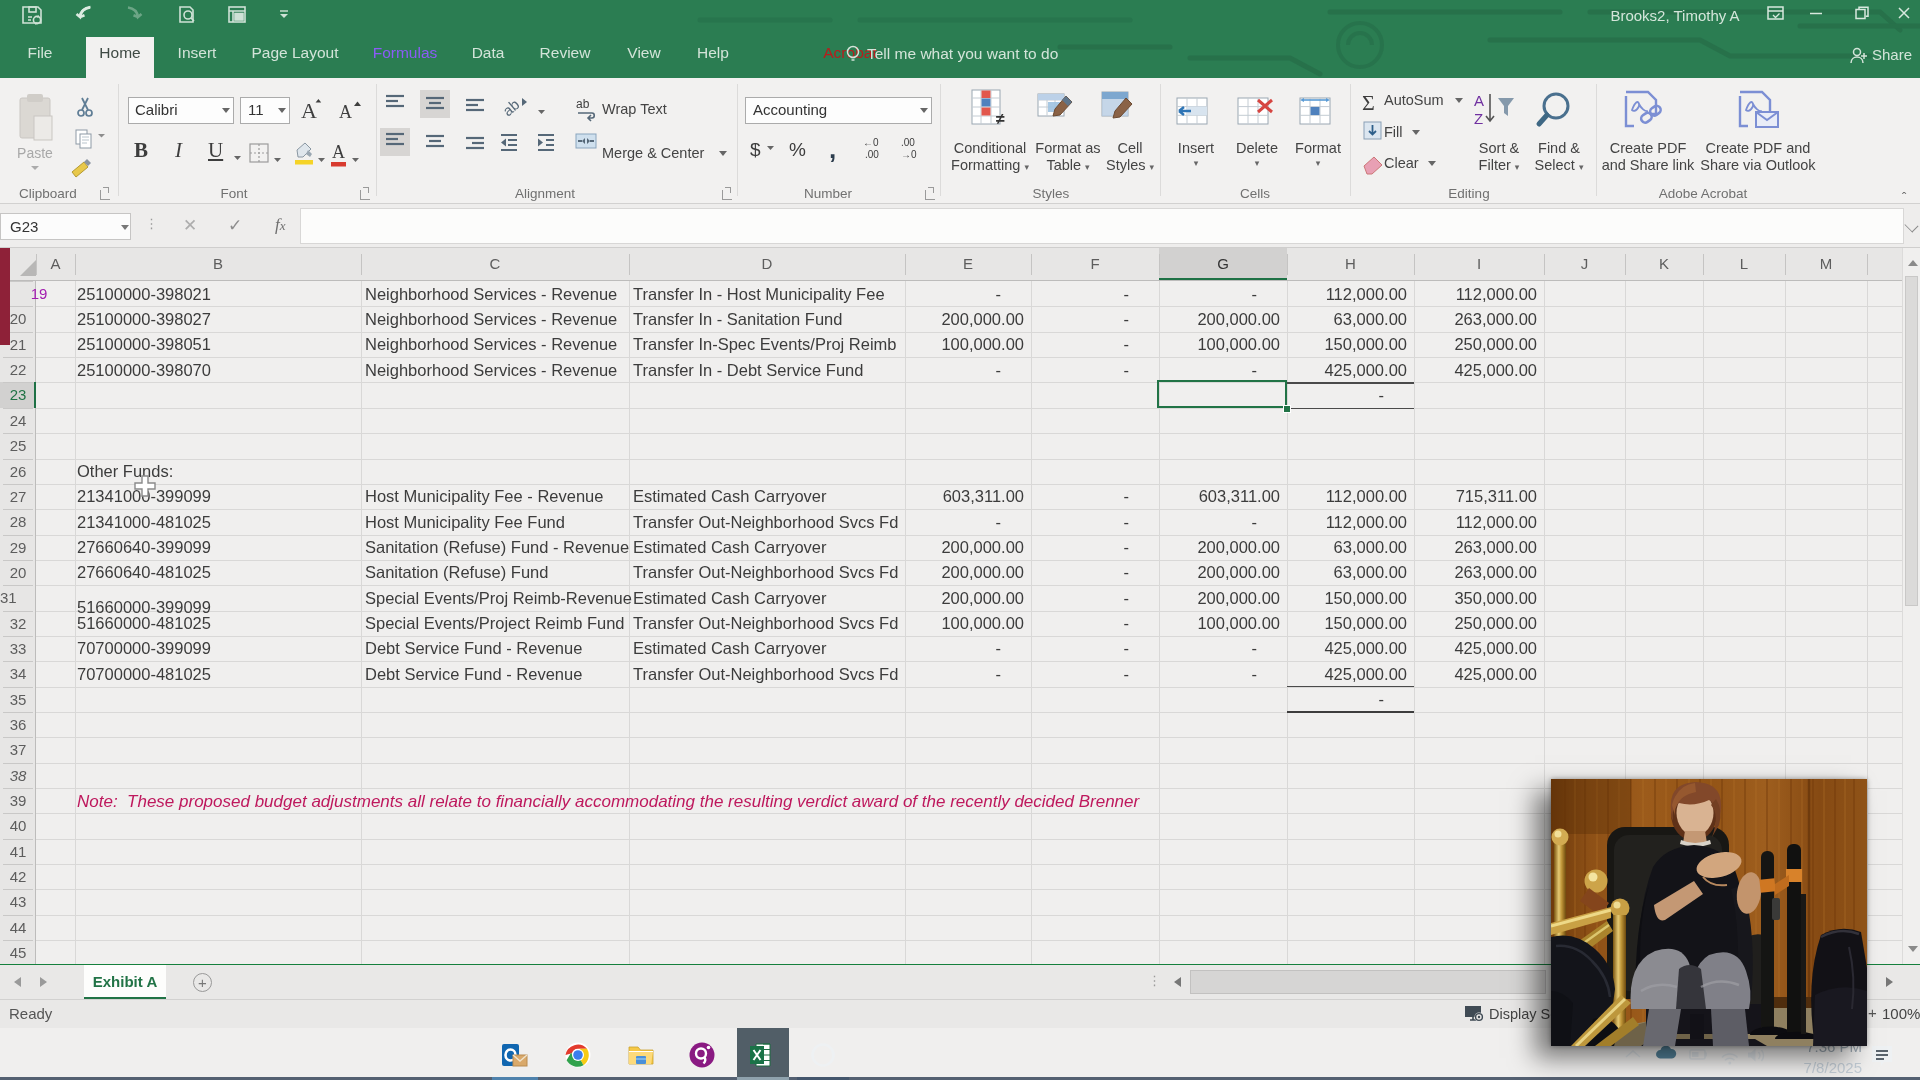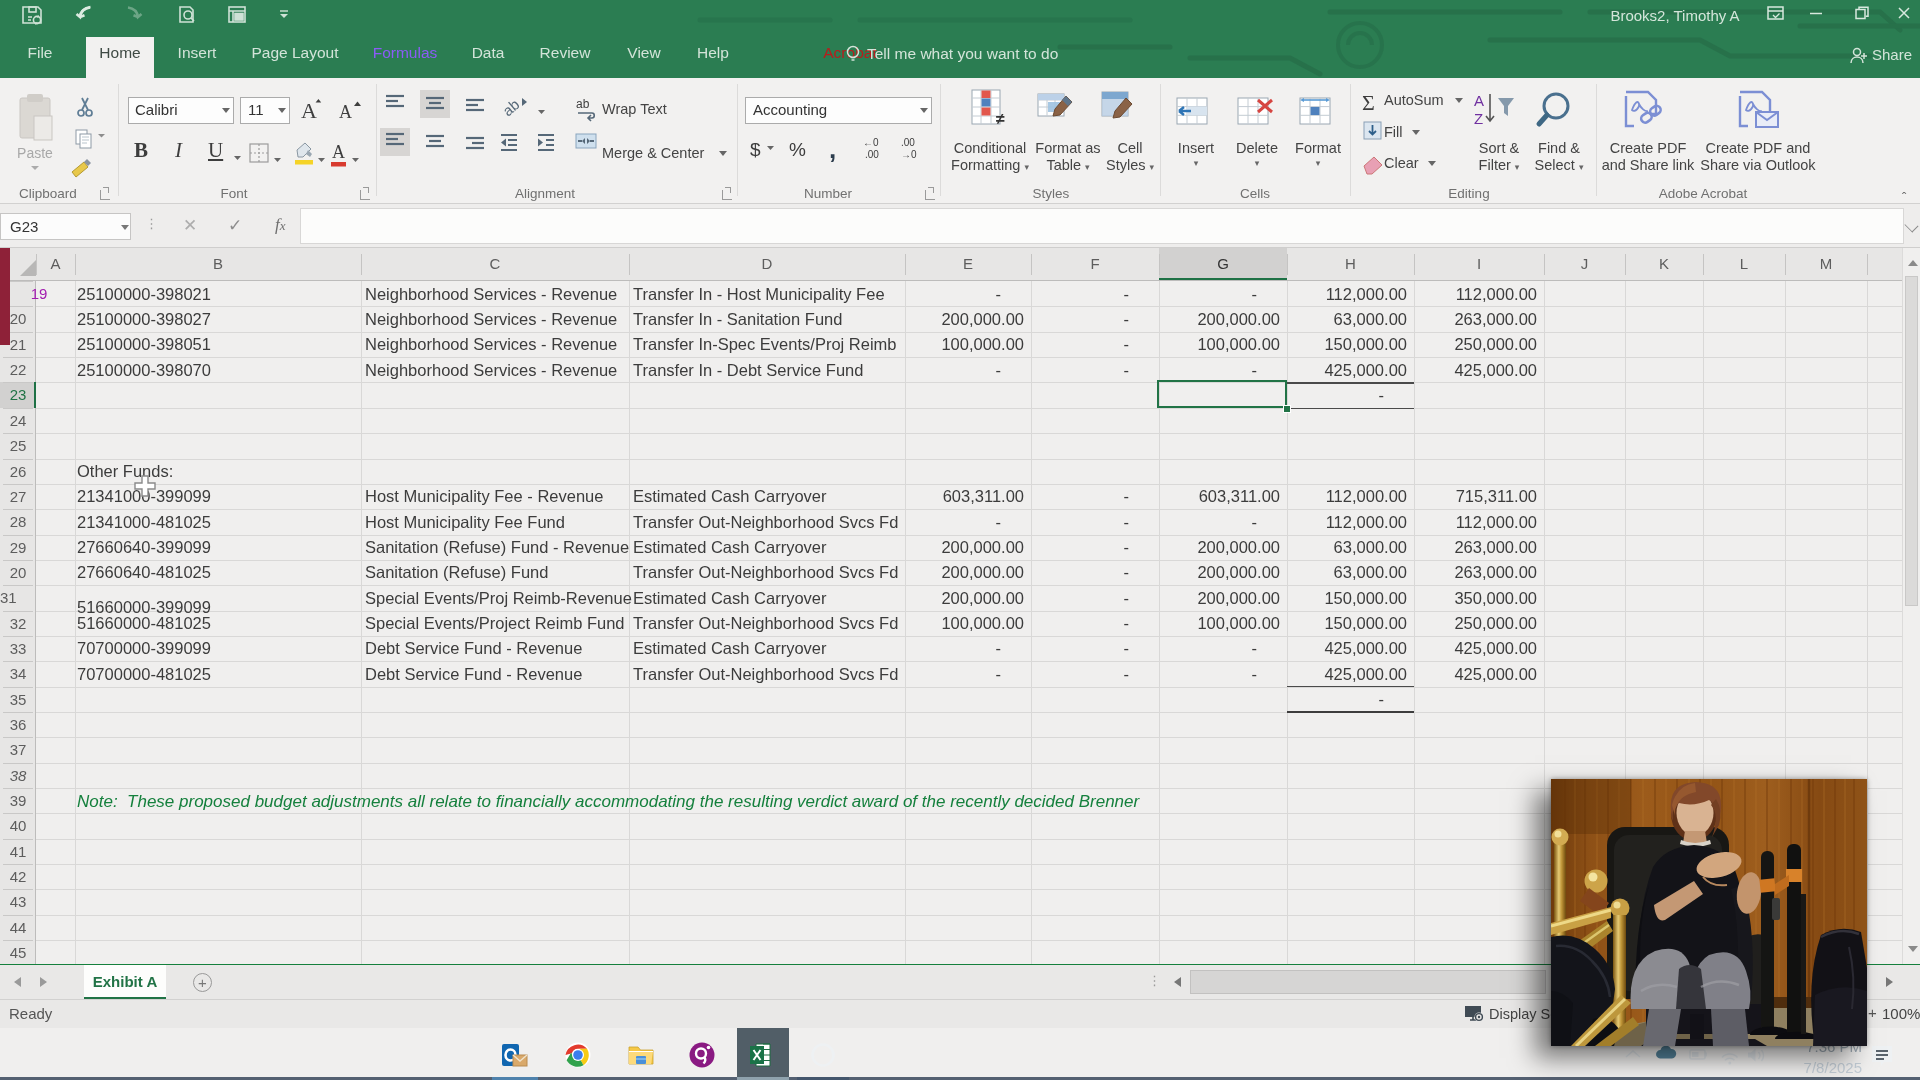--- a/index.html
+++ b/index.html
@@ -609,21 +609,21 @@
 <div class="abs tl" style="left:1159px;top:416.8px;width:98px;text-align:right;font-size:16.5px;color:#3c3c3c;">-</div>
 <div class="abs tl" style="left:1287px;top:416.8px;width:120px;text-align:right;font-size:16.5px;color:#3c3c3c;">425,000.00</div>
 <div class="abs tl" style="left:1414px;top:416.8px;width:123px;text-align:right;font-size:16.5px;color:#3c3c3c;">425,000.00</div>
 <div class="abs tl" style="left:77px;top:214.0px;width:284px;font-size:16.5px;color:#3c3c3c;overflow:visible;">Other Funds:</div>
 <div class="abs tl" style="left:1287px;top:137.9px;width:97px;text-align:right;font-size:16.5px;color:#3c3c3c;">-</div>
 <div class="abs tl" style="left:1287px;top:442.1px;width:97px;text-align:right;font-size:16.5px;color:#3c3c3c;">-</div>
 <div class="abs" style="left:1287px;top:134.4px;width:127px;height:1.6px;background:#4a4a4a;"></div>
 <div class="abs" style="left:1287px;top:159.8px;width:127px;height:1.6px;background:#4a4a4a;"></div>
 <div class="abs" style="left:1287px;top:437.6px;width:127px;height:1.6px;background:#4a4a4a;"></div>
 <div class="abs" style="left:1287px;top:462.5px;width:127px;height:2.4px;background:#3d3d3d;"></div>
-<div class="abs tl" style="left:77px;top:543.5px;font-size:17px;font-style:italic;color:#15803d;">Note:&nbsp; These proposed budget adjustments all relate to financially accommodating the resulting verdict award of the recently decided Brenner</div>
+<div class="abs tl" style="left:77px;top:543.5px;font-size:17px;font-style:italic;color:#be185d;">Note:&nbsp; These proposed budget adjustments all relate to financially accommodating the resulting verdict award of the recently decided Brenner</div>
 <div class="abs" style="left:1157px;top:132.4px;width:130px;height:27.4px;border:2.2px solid #217346;box-sizing:border-box;"></div>
 <div class="abs" style="left:1283px;top:156.8px;width:6px;height:6px;background:#217346;border:1px solid #fff;"></div>
 <svg class="abs" style="left:133px;top:226px;" width="24" height="24" viewBox="0 0 24 24">
 <path d="M9 2 h6 v7 h7 v6 h-7 v7 h-6 v-7 h-7 v-6 h7 z" fill="#fff" stroke="#8a8a8a" stroke-width="1.4"></path>
       </svg>
 <div class="abs" style="left:0;top:0;width:10px;height:97px;background:#8e2138;"></div>
 <div class="abs" style="left:1902px;top:0;width:18px;height:716px;background:#f0efee;border-left:1px solid #dcdbda;box-sizing:border-box;">
 <div class="abs" style="left:5px;top:12px;width:0;height:0;border-left:5px solid transparent;border-right:5px solid transparent;border-bottom:6px solid #8a8a8a;"></div>
 <div class="abs" style="left:2px;top:28px;width:13px;height:330px;background:#dbdad9;border:1px solid #c9c8c7;box-sizing:border-box;"></div>
 <div class="abs" style="left:5px;top:698px;width:0;height:0;border-left:5px solid transparent;border-right:5px solid transparent;border-top:6px solid #8a8a8a;"></div>

